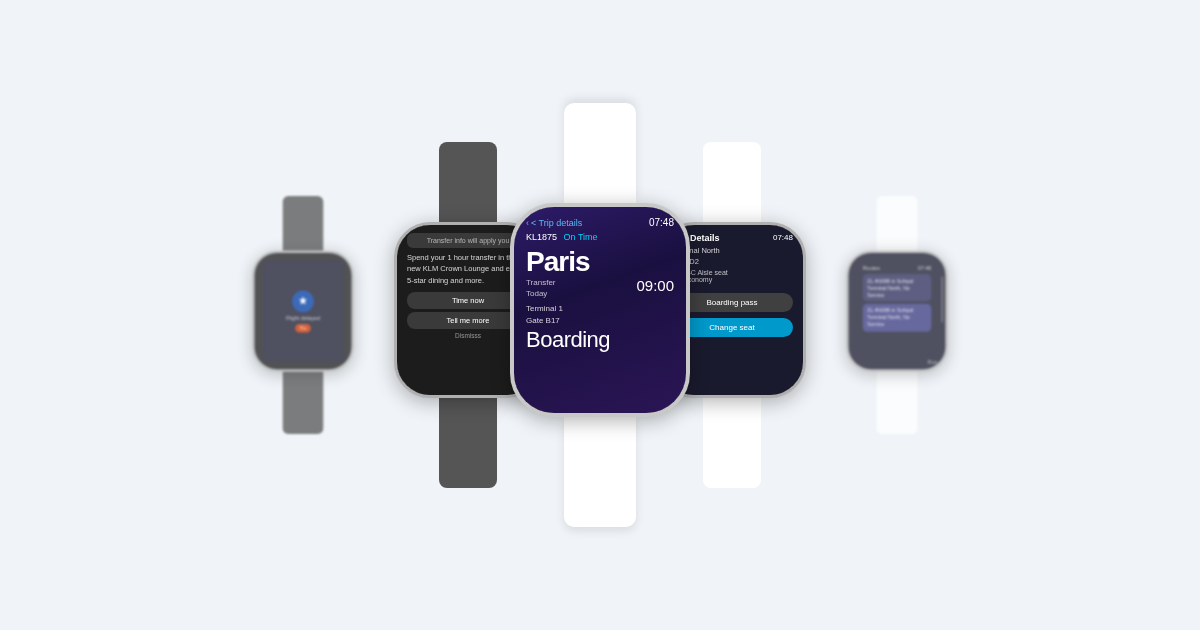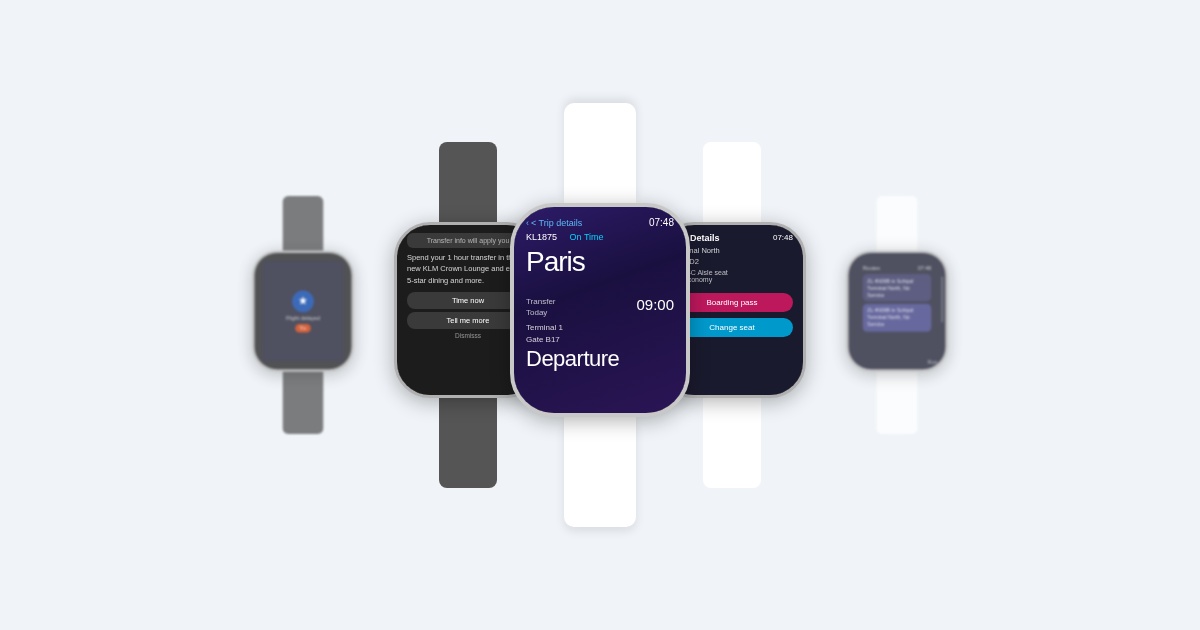--- a/index.html
+++ b/index.html
@@ -149,29 +149,29 @@
       margin-bottom: 6px;
     }
 
     .screen-trip-details .flight-num {
       color: white;
       margin-top: 24px;
     }
 
     .screen-trip-details .on-time {
       color: #00d4ff;
-      margin-left: 10px;
+      margin-left: 4px;
     }
 
     .screen-trip-details .city {
       font-size: 28px;
-      font-weight: 400;
+      font-weight: 700;
       color: white;
       letter-spacing: -1px;
-      margin-bottom: 20px;
+      margin-bottom: 1px;
       line-height: 1;
     }
 
     .screen-trip-details .departure-row {
       display: flex;
       justify-content: space-between;
       align-items: flex-start;
       margin-bottom: 4px;
     }
 
@@ -271,21 +271,21 @@
     }
 
     .seat-icon {
       width: 8px;
       height: 8px;
       border: 1px solid rgba(255,255,255,0.5);
       border-radius: 1px;
     }
 
     .screen-boarding .btn-boarding {
-      background: #be185d;
+      background: #404040;
       color: white;
       border: none;
       border-radius: 10px;
       padding: 5px 0;
       width: 100%;
       font-size: 8px;
       text-align: center;
       margin-bottom: 4px;
       cursor: pointer;
     }
@@ -604,21 +604,21 @@
             <div class="dep-label">
               <div>Transfer</div>
               <div>Today</div>
             </div>
             <div class="dep-time">09:00</div>
           </div>
           <div class="terminal-info">
             <div>Terminal 1</div>
             <div>Gate B17</div>
           </div>
-          <div class="dest-city">Departure</div>
+          <div class="dest-city">Boarding</div>
         </div>
       </div>
     </div>
     <div class="watch-band-bottom"></div>
   </div>
 
   <div class="watch watch-r1">
     <div class="watch-band-top"></div>
     <div class="watch-case">
       <div class="watch-crown"></div>

